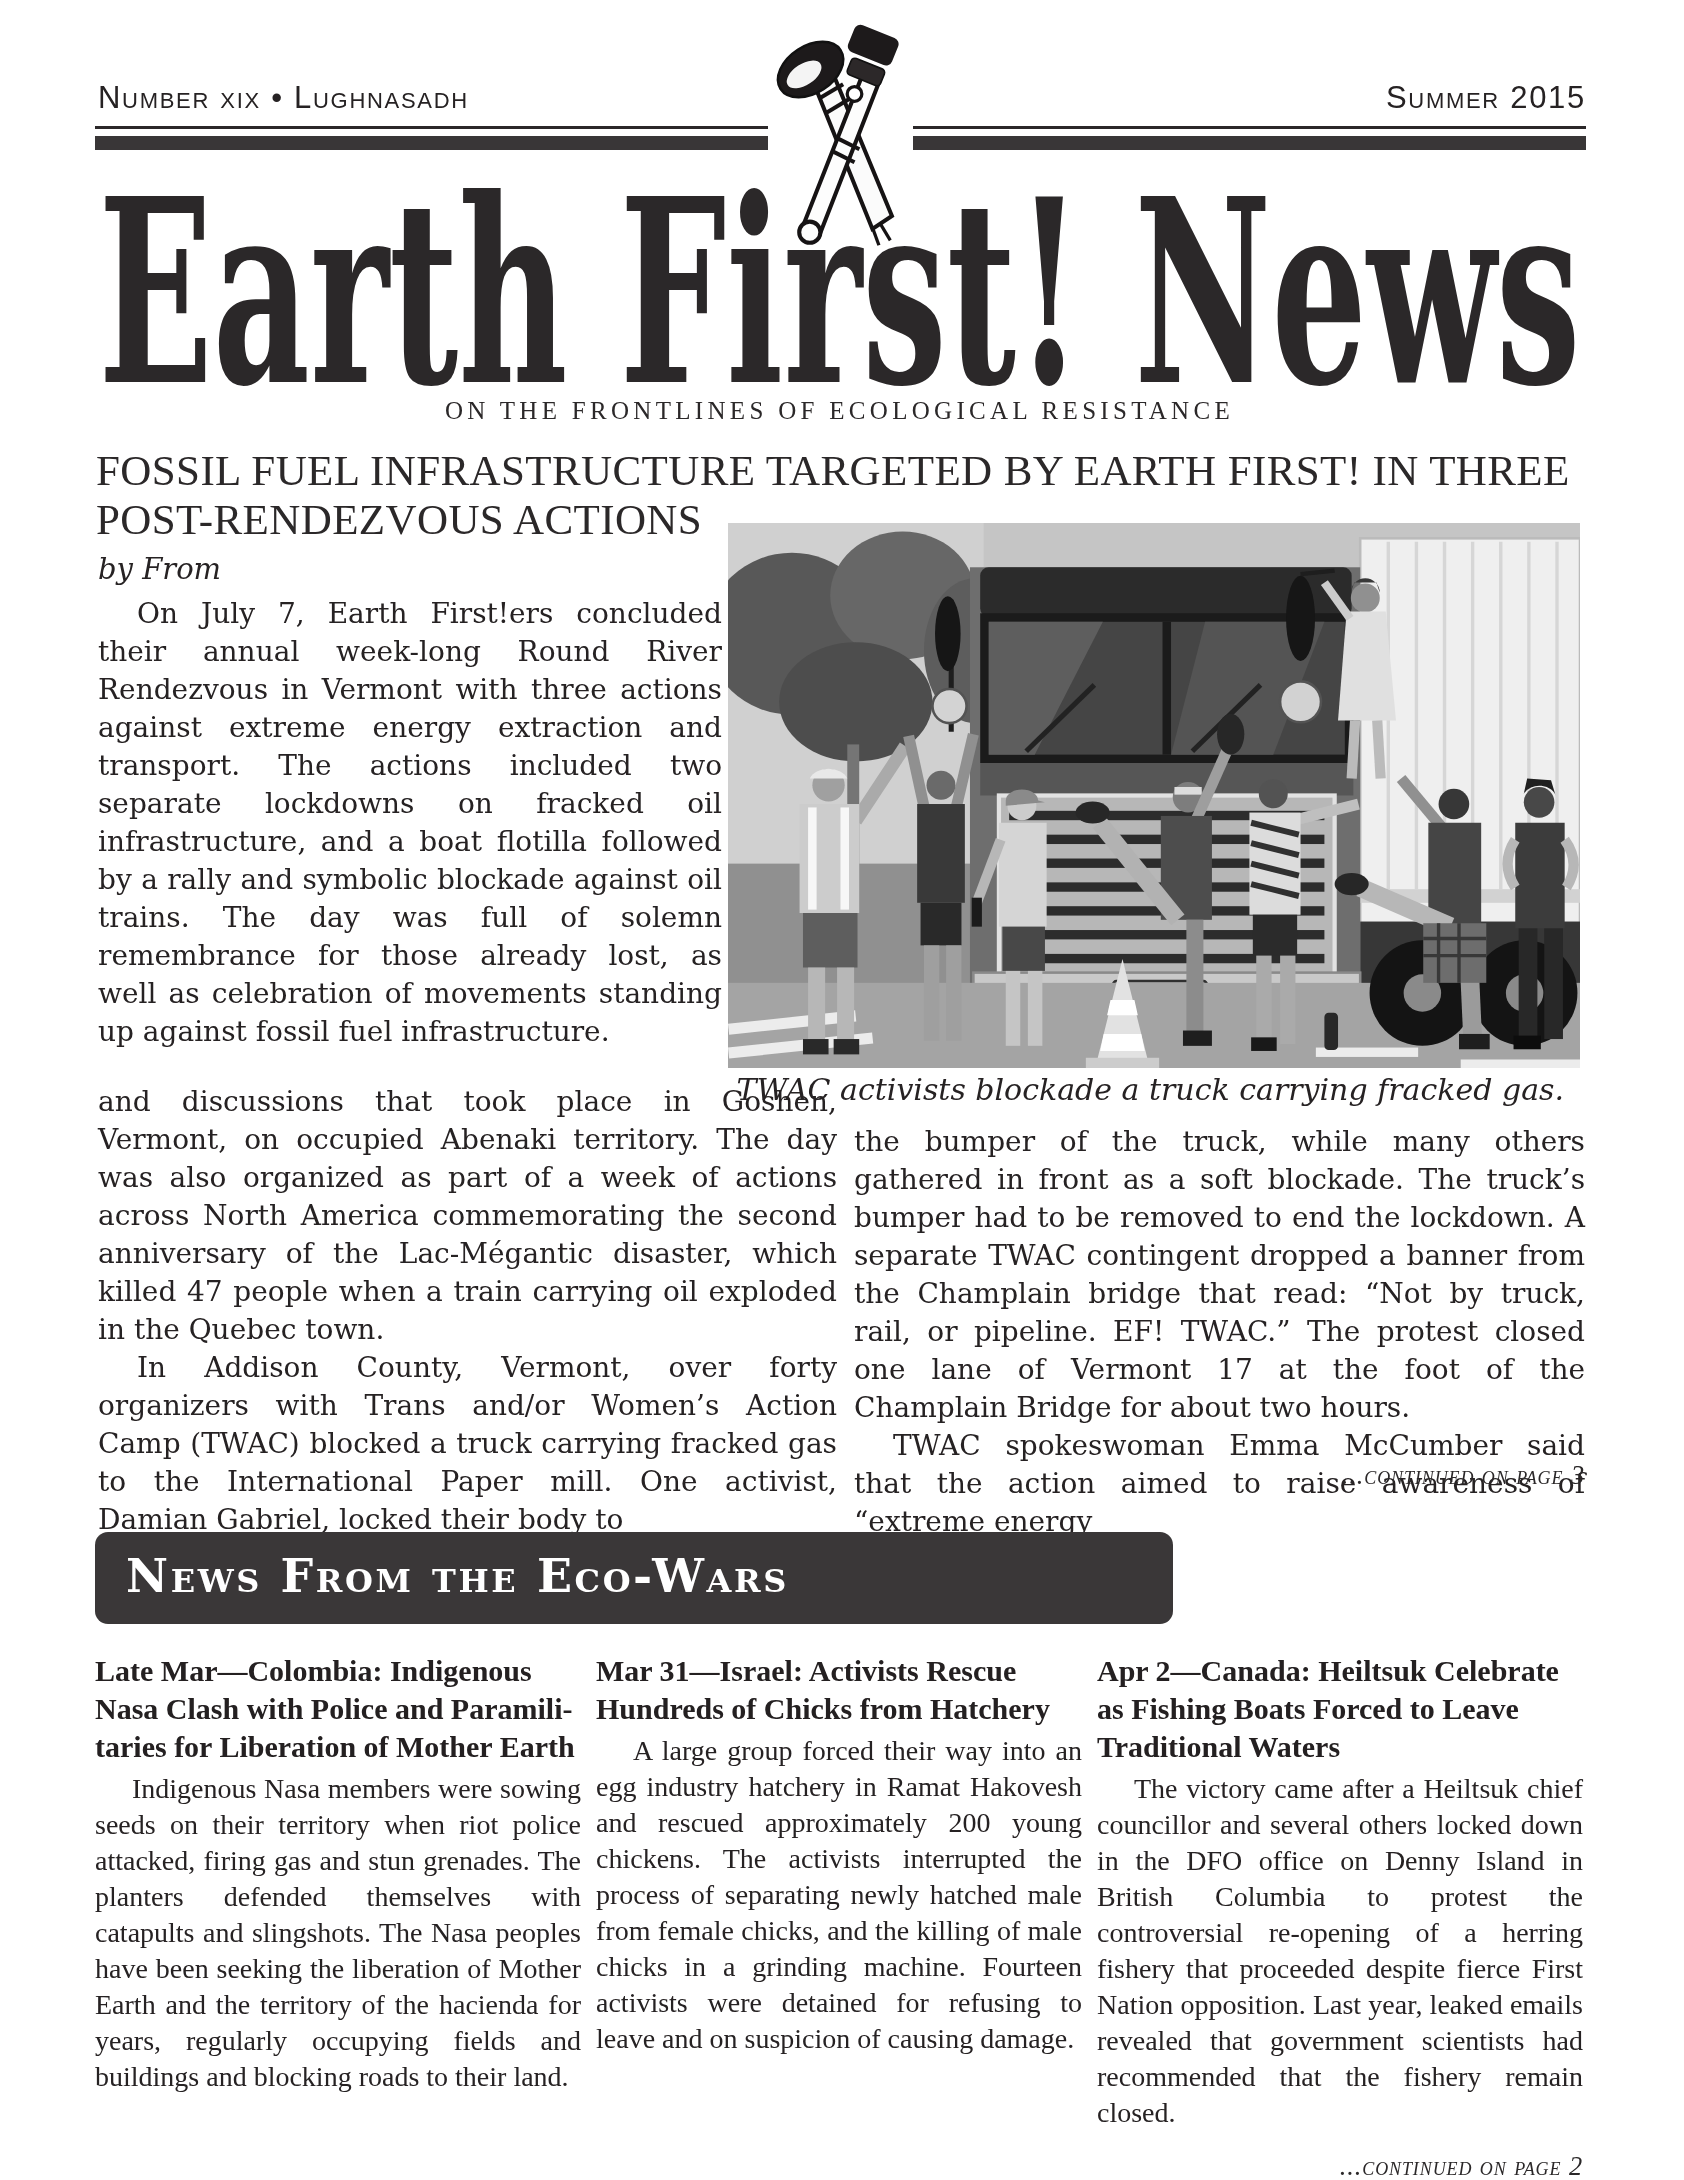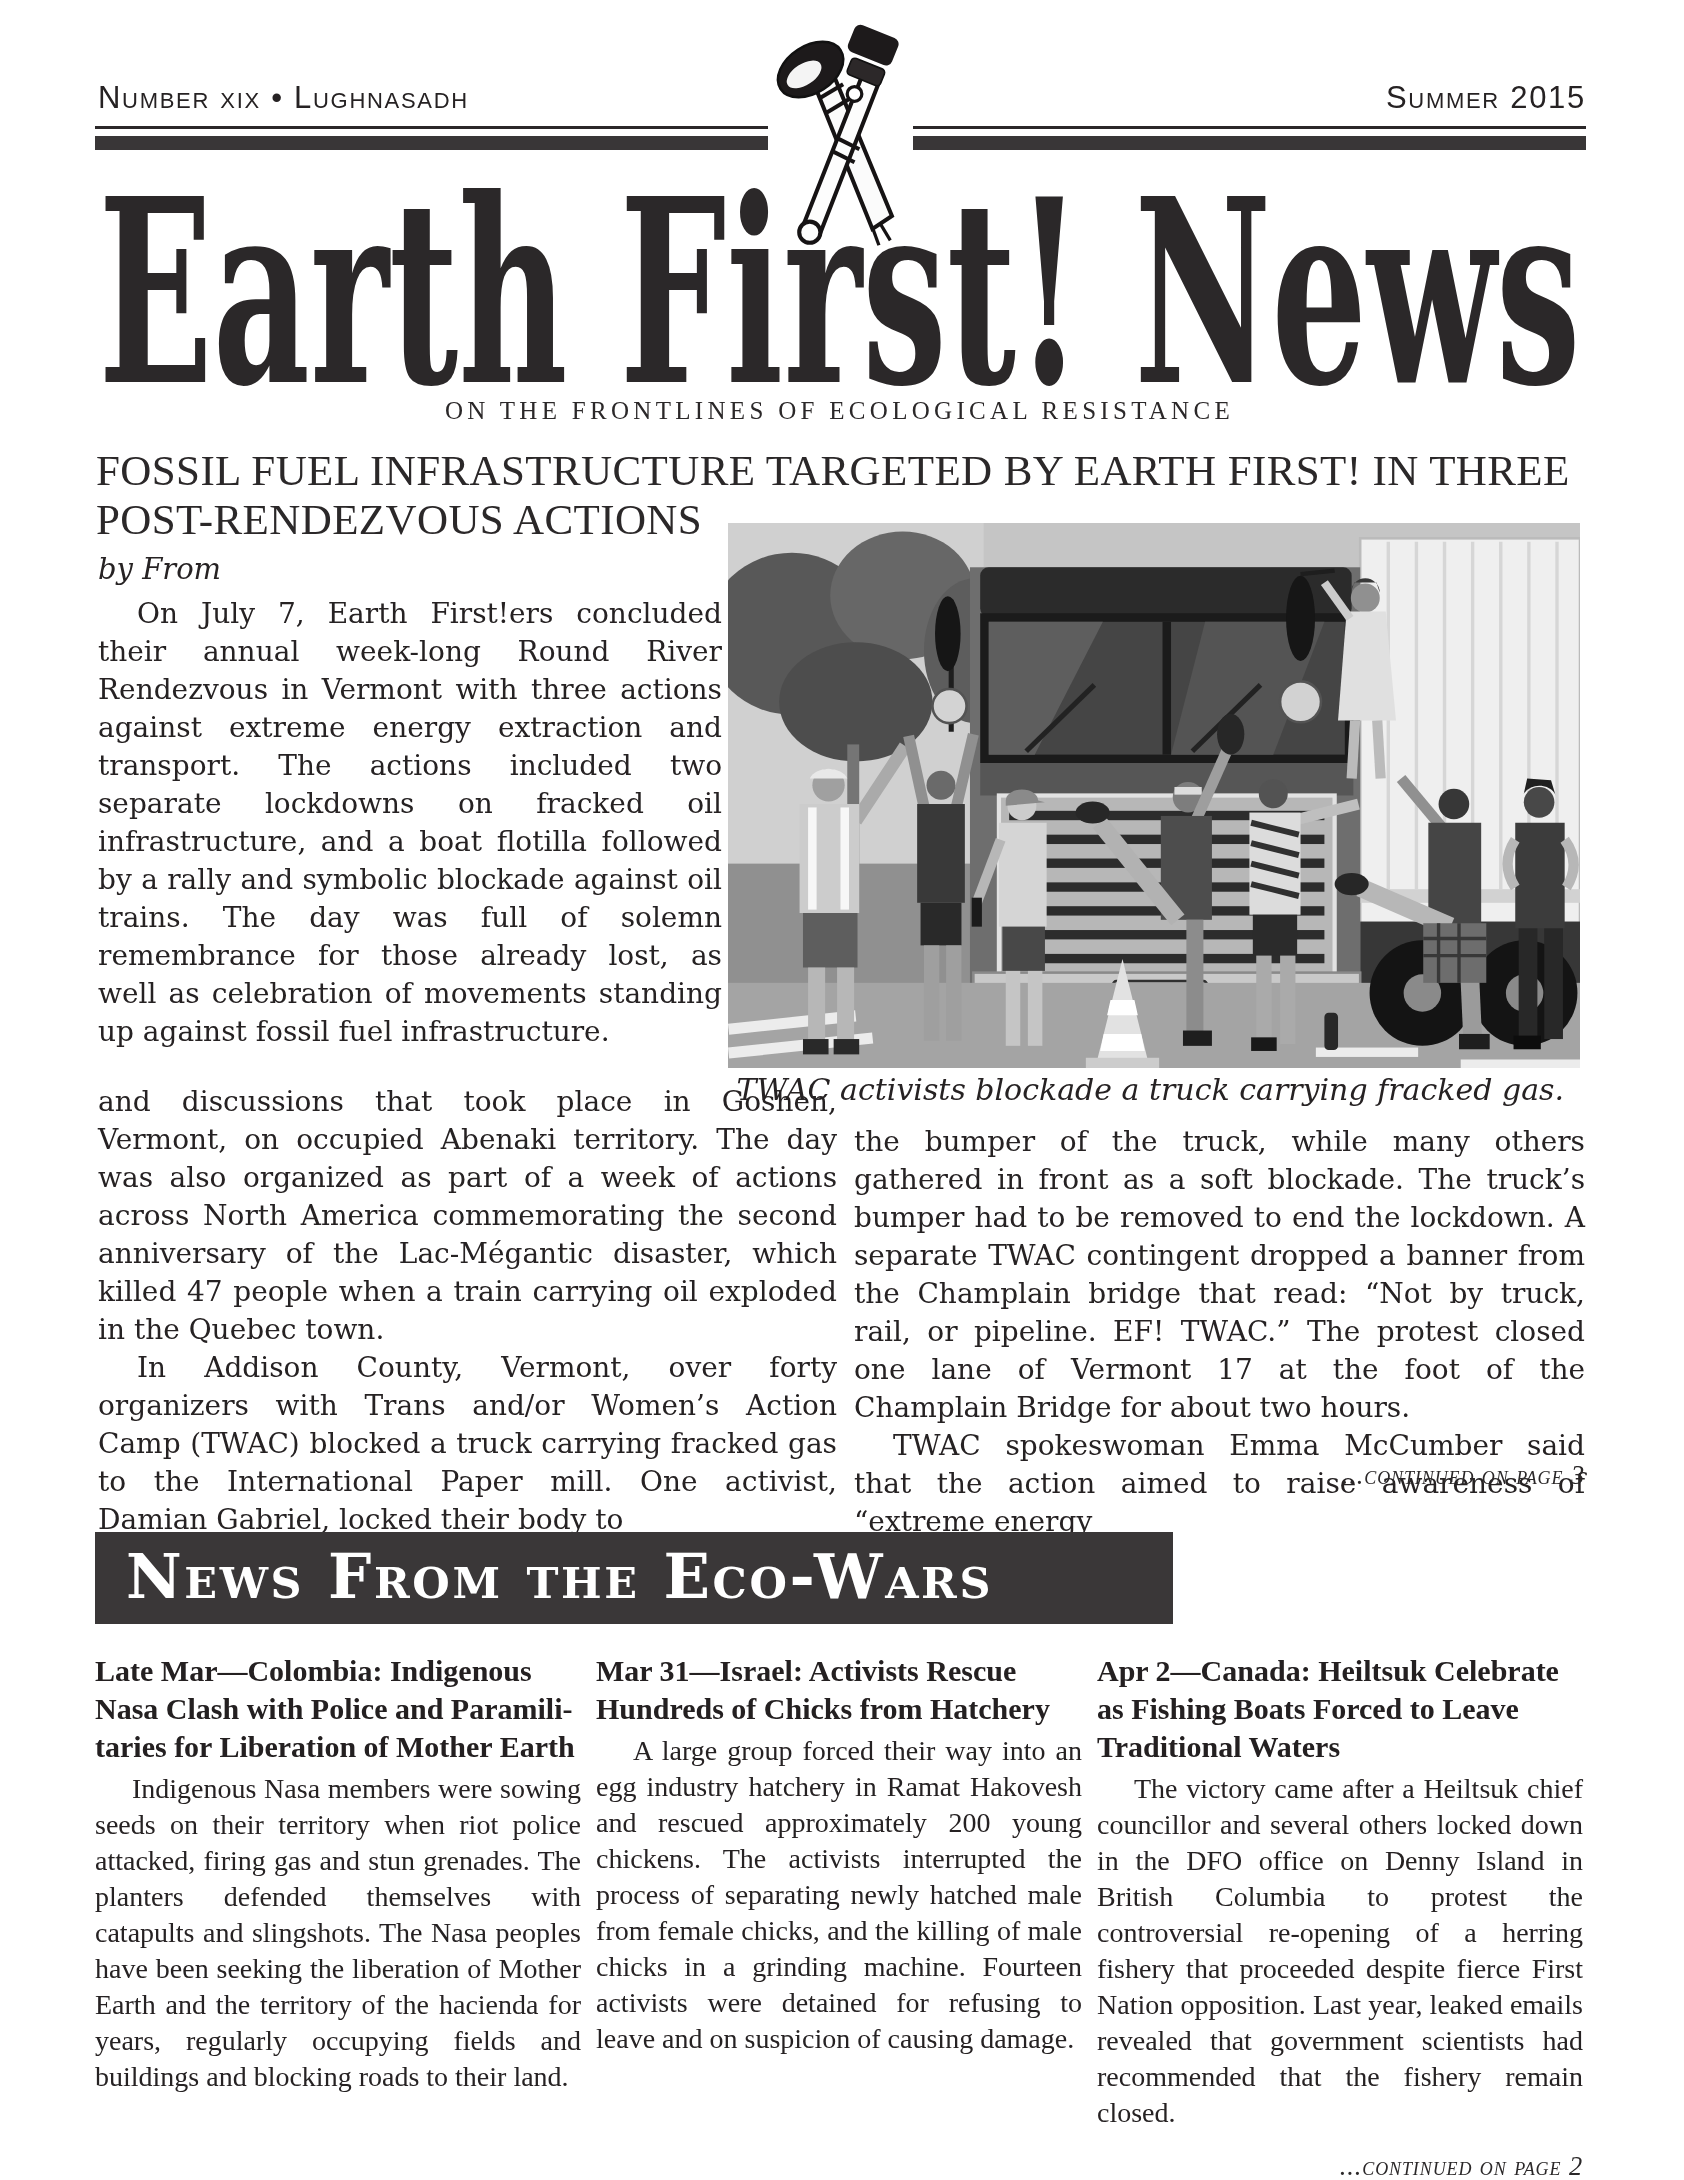--- a/index.html
+++ b/index.html
@@ -56,22 +56,23 @@
     filter:grayscale(1) contrast(1.04);
   }
   .caption {
     position:absolute; left:712px; top:1072px; width:852px; text-align:right;
     font-style:italic; font-size:30px;
   }
   
   .banner {
     position:absolute; left:95px; top:1532px; width:1078px; height:92px;
     background:#3a3738; color:#ffffff; font-variant:small-caps; font-weight:700;
-    font-size:61px; line-height:89px; padding-left:31px; box-sizing:border-box;
+    font-size:46px; line-height:89px; padding-left:31px; box-sizing:border-box;
     letter-spacing:2.6px;
+    border-radius:13px;
   }
   .eco-col { position:absolute; top:1652px; width:486px; }
   .eco1 { left:95px; } .eco2 { left:596px; } .eco3 { left:1097px; }
   .eco-head {
     font-family:"Liberation Serif", serif; font-weight:700;
     font-size:30px; line-height:38px; margin:0 0 5.1px 0; color:#242021;
   }
   .eco-body {
     font-family:"Liberation Serif", serif; font-size:28px; line-height:36px;
     text-align:justify; text-indent:37px; margin:0;

